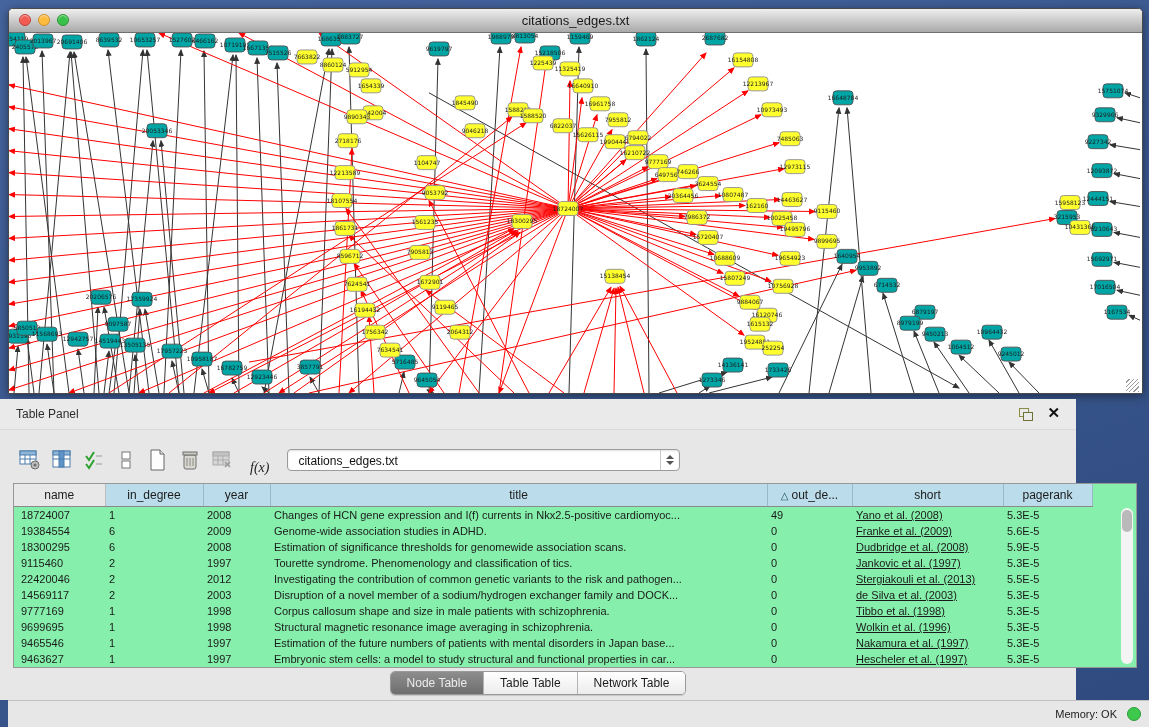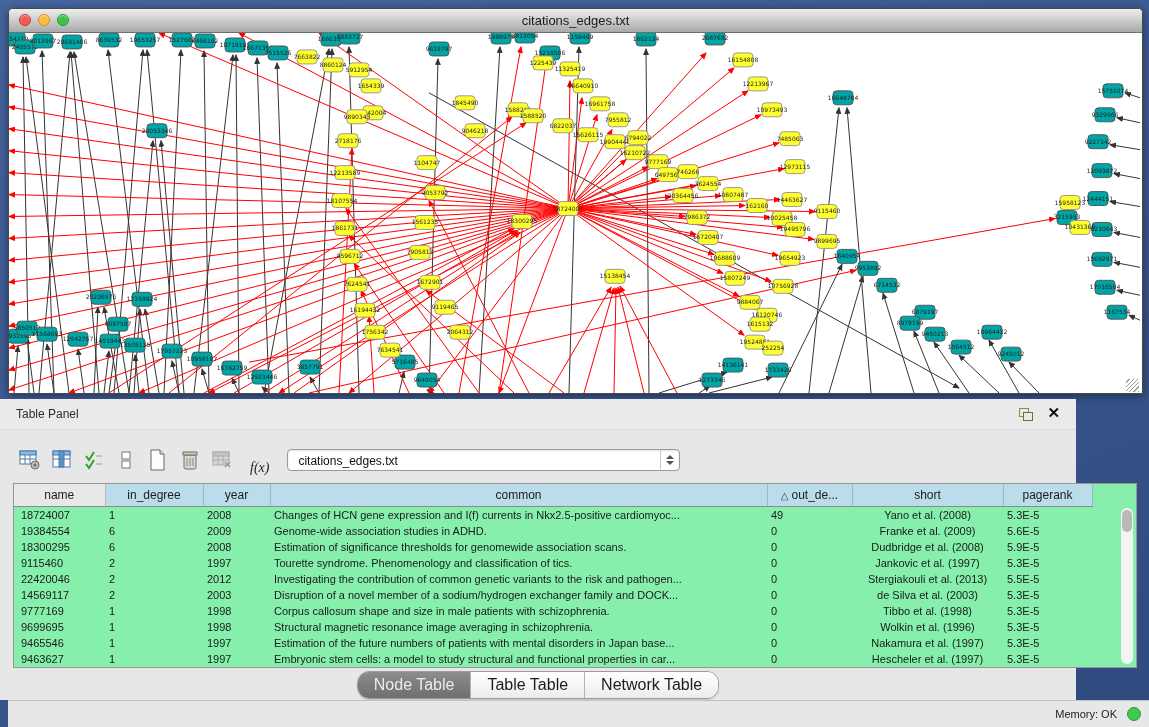--- a/index.html
+++ b/index.html
@@ -52,28 +52,28 @@
   #netselect .arr-dn{width:0;height:0;border-left:4px solid transparent;border-right:4px solid transparent;border-top:4px solid #555;}
 
   #tablebox{position:absolute;left:13px;top:84px;width:1122px;height:183px;
             border:1px solid #979797;background:#86efac;overflow:hidden;}
   table#datatable{border-collapse:collapse;table-layout:fixed;width:1078px;font-size:11px;}
   #datatable th{height:22px;background:var(--headerblue,#bbdcea);font-weight:normal;font-size:12px;color:#1c1c1c;
             border-right:1px solid #98b9c8;border-bottom:1px solid #8a8a8a;text-align:center;overflow:hidden;white-space:nowrap;padding:0 3px;}
   #datatable th.gray{background:#e8e8e8;border-right:1px solid #bdbdbd;}
   #datatable td{height:16px;padding:0 4px;white-space:nowrap;overflow:hidden;color:#1a1a1a;}
   #datatable td.c0{padding-left:7px;}
-  #datatable td.c5{text-align:center;}
+  #datatable td.c5{text-align:left;text-decoration:underline;}
   .sort-tri{font-size:10px;color:#17505f;margin-right:3px;}
   #vscroll{position:absolute;right:3px;top:24px;width:12px;height:156px;background:#f4f4f4;border-radius:6px;}
   #vthumb{position:absolute;left:1px;top:2px;width:10px;height:22px;background:#b9b9b9;border-radius:5px;}
 
   #tabbar{position:absolute;left:0;top:272px;width:100%;display:flex;justify-content:center;}
-  #segctl{display:flex;border:1px solid #9a9a9a;border-radius:12px;overflow:hidden;
-          box-shadow:0 1px 1px rgba(0,0,0,.15);font-size:16px;}
+  #segctl{display:flex;border:1px solid #9a9a9a;border-radius:5px;overflow:hidden;
+          box-shadow:0 1px 1px rgba(0,0,0,.15);font-size:12px;}
   .seg{padding:4px 16px;background:linear-gradient(#fff,#ececec);color:#1c1c1c;border-right:1px solid #b3b3b3;}
   .seg:last-child{border-right:none;}
   .seg.active{background:linear-gradient(#8d8d8d,#6e6e6e);color:#ececec;}
 
   
   #statusbar{position:absolute;left:8px;top:700px;width:1149px;height:27px;background:#e7e7e7;
              border-top:1px solid #c2c2c2;}
   #mem{position:absolute;right:40px;top:7px;font-size:11px;color:#222;}
   #memdot{position:absolute;right:16px;top:6px;width:14px;height:14px;border-radius:50%;
           background:var(--green,#3fc94c);border:1px solid #2a9b3a;box-sizing:border-box;}
@@ -857,21 +857,21 @@
             <col style="width:497px">
           <col style="width:85px">
             <col style="width:151px">
             <col style="width:89px">
         </colgroup>
         <thead>
           <tr>
             <th class="gray">name</th>
             <th>in_degree</th>
             <th>year</th>
-            <th>common</th>
+            <th>title</th>
             <th><span class="sort-tri">△</span><span>out_de...</span></th>
             <th>short</th>
             <th>pagerank</th>
           </tr>
         </thead>
         <tbody>
             <tr>
               <td class="c0">18724007</td>
               <td class="c1">1</td>
               <td class="c2">2008</td>

